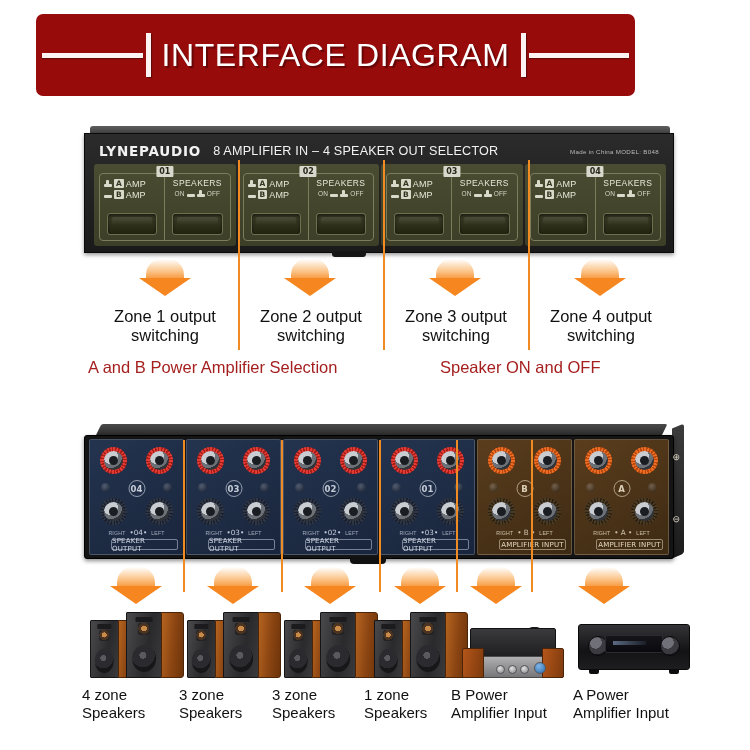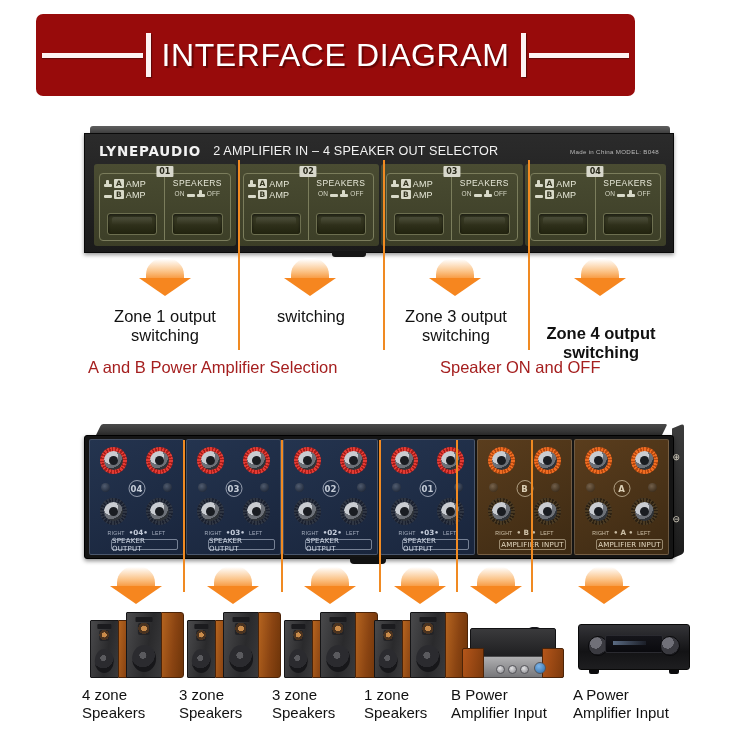--- a/index.html
+++ b/index.html
@@ -205,21 +205,21 @@
     position: absolute; top: 43px; width: 9px; height: 9px; border-radius: 50%;
     background: radial-gradient(circle at 40% 35%, rgba(255,255,255,.22), rgba(0,0,0,.38));
   }
   .screw.l { left: 11px; } .screw.r { right: 11px; }
 
   .lr-line {
     position: absolute; left: 0; right: 0; top: 88px;
     display: flex; align-items: center; justify-content: center; gap: 4px;
   }
   .lr-text { font-size: 5.2px; color: rgba(215,222,235,.72); letter-spacing: .2px; }
-  .lr-num { font-size: 7.2px; color: rgba(225,232,245,.85); font-weight: bold;
+  .lr-num { font-size: 7.2px; color: rgba(225,232,245,.85); font-weight: normal;
             font-family: "DejaVu Sans", sans-serif; text-align: center; }
   .amp .lr-text, .amp .lr-num { color: rgba(240,230,205,.78); }
 
   .panel-label {
     position: absolute; left: 21px; right: 5px; bottom: 4px; height: 11px;
     border: 1px solid rgba(210,220,235,.5); border-radius: 2px;
     color: rgba(222,230,242,.9); font-size: 7px; letter-spacing: .2px;
     display: flex; align-items: center; justify-content: center;
     font-family: "DejaVu Sans", sans-serif;
   }
@@ -334,21 +334,21 @@
       <div class="banner-rule"></div>
     </div>
   </div>
 
   <div class="front-wrap">
     <div class="front-top"></div>
     <div class="front-body">
 
       <div class="front-titlebar">
         <span class="brand">LYNEPAUDIO</span>
-        <span class="front-title">2 AMPLIFIER IN – 4 SPEAKER OUT SELECTOR</span>
+        <span class="front-title">8 AMPLIFIER IN – 4 SPEAKER OUT SELECTOR</span>
         <span class="front-meta">Made in China   MODEL: B048</span>
       </div>
 
       <div class="zones-row">
 
         <div class="zone-panel">
           <div class="zone-badge">01</div>
           <div class="zone-inner">
             <div class="half">
               <div class="amp-line">
@@ -487,27 +487,28 @@
   <div class="arrow" style="left:568px; top:258px;">
     <div class="shaft"></div>
     <div class="head"></div>
   </div>
 
   <div class="zone-cap" style="left:92px; top:307px;">
     <div>Zone 1 output</div>
     <div>switching</div>
   </div>
   <div class="zone-cap" style="left:238px; top:307px;">
+    <div>Zone 2 output</div>
     <div>switching</div>
   </div>
   <div class="zone-cap" style="left:383px; top:307px;">
     <div>Zone 3 output</div>
     <div>switching</div>
   </div>
-  <div class="zone-cap" style="left:528px; top:324px;font-weight:bold;">
+  <div class="zone-cap" style="left:528px; top:307px;">
     <div>Zone 4 output</div>
     <div>switching</div>
   </div>
 
   <div class="red-cap" style="left:440px; top:358px;">Speaker ON and OFF</div>
   <div class="red-cap" style="left:88px; top:358px;">A and B  Power Amplifier Selection</div>
 
   <div class="rear-wrap">
     <div class="rear-top"></div>
     <div class="rear-side"></div>

